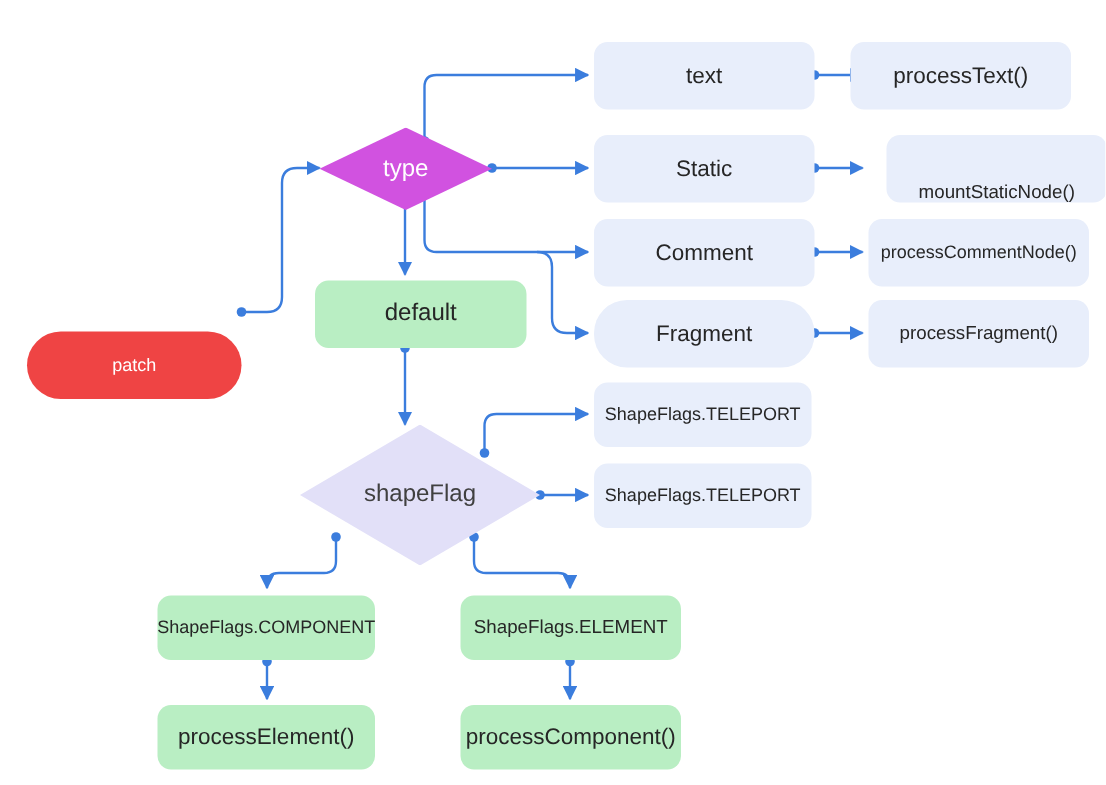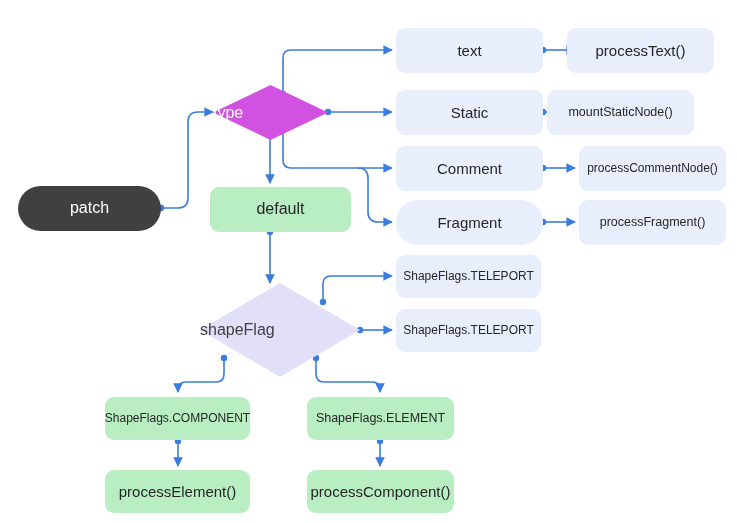--- a/index.html
+++ b/index.html
@@ -33,38 +33,39 @@
     line-height: 1.15;
     color: #262626;
   }
   .node-label {
     display: block;
     padding: 0 6px;
     white-space: nowrap;
   }
   
   .pill {
-    background: #404040;
+    background: #ef4444;
     border-radius: 999px;
     color: #ffffff;
-    font-size: 16px;
+    font-size: 12px;
+    margin-top: 35px;
   }
   .box-blue {
     background: #e8eefb;
     border-radius: 9px;
   }
   .box-green {
     background: #b9eec3;
     border-radius: 9px;
   }
   .diamond-wrap {
     position: absolute;
     display: flex;
     align-items: center;
-    justify-content: flex-start;
+    justify-content: center;
   }
   .diamond-shape {
     position: absolute;
     left: 0;
     top: 0;
     width: 100%;
     height: 100%;
     clip-path: polygon(50% 0%, 100% 50%, 50% 100%, 0% 50%);
   }
   .diamond-type .diamond-shape { background: #d152e0; }
@@ -179,21 +180,21 @@
   </div>
 
   <div class="node box-blue fs15" style="left:396px; top:200px; width:147px; height:45px;border-radius:22px;">
     <span class="node-label">Fragment</span>
   </div>
 
   <div class="node box-blue fs15" style="left:567px; top:28px; width:147px; height:45px;">
     <span class="node-label">processText()</span>
   </div>
 
-  <div class="node box-blue fs13" style="left:547px; top:90px; width:147px; height:45px;">
+  <div class="node box-blue fs13" style="left:591px; top:90px; width:147px; height:45px;align-items:flex-end;">
     <span class="node-label">mountStaticNode()</span>
   </div>
 
   <div class="node box-blue fs12" style="left:579px; top:146px; width:147px; height:45px;">
     <span class="node-label">processCommentNode()</span>
   </div>
 
   <div class="node box-blue fs13" style="left:579px; top:200px; width:147px; height:45px;">
     <span class="node-label">processFragment()</span>
   </div>

